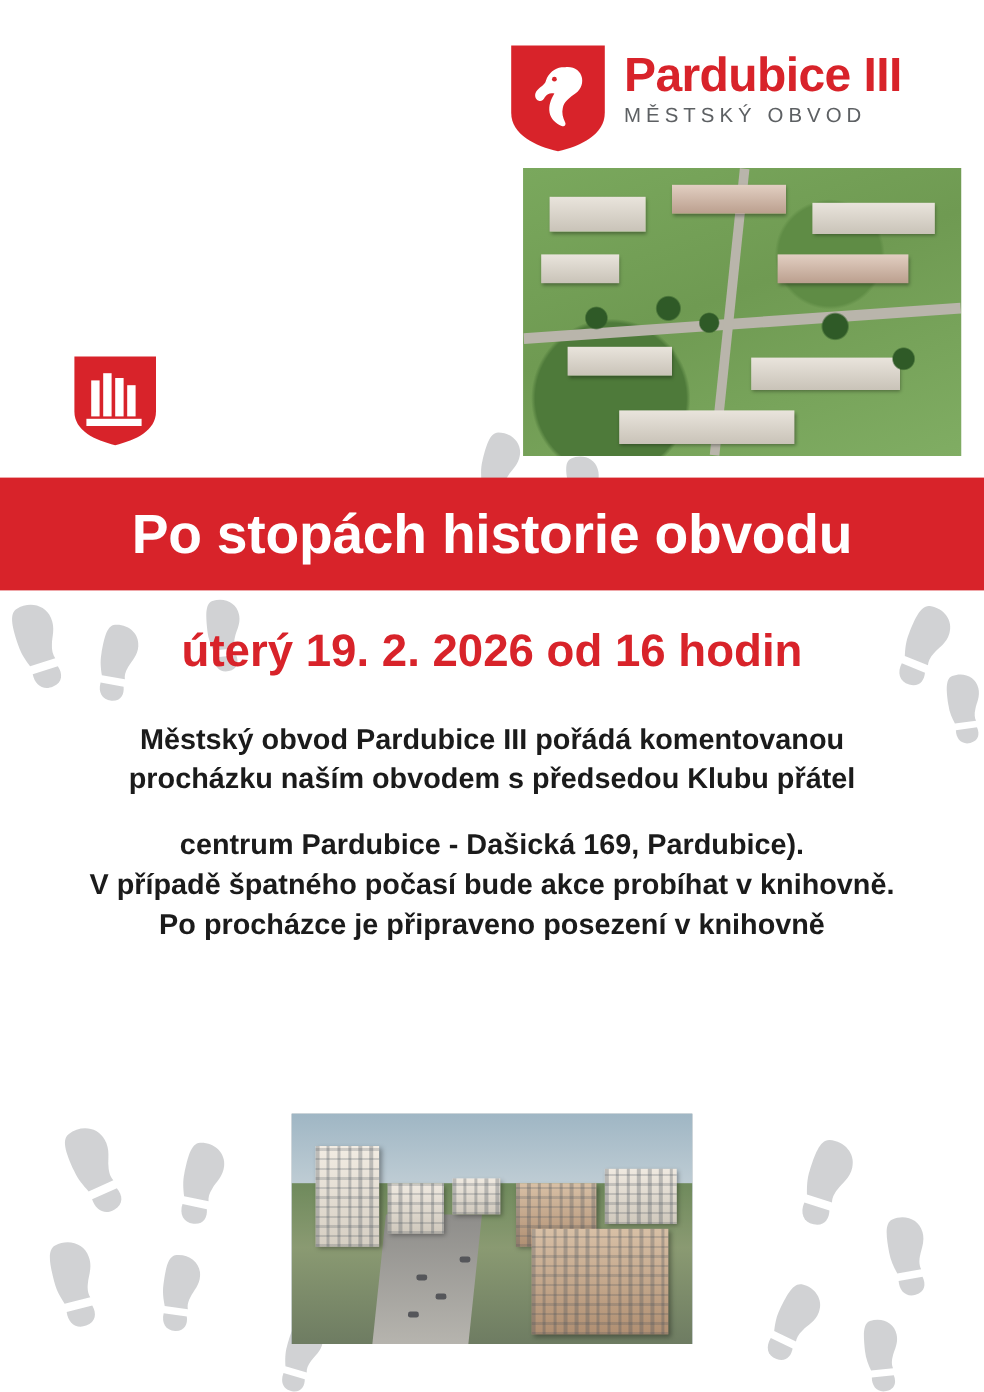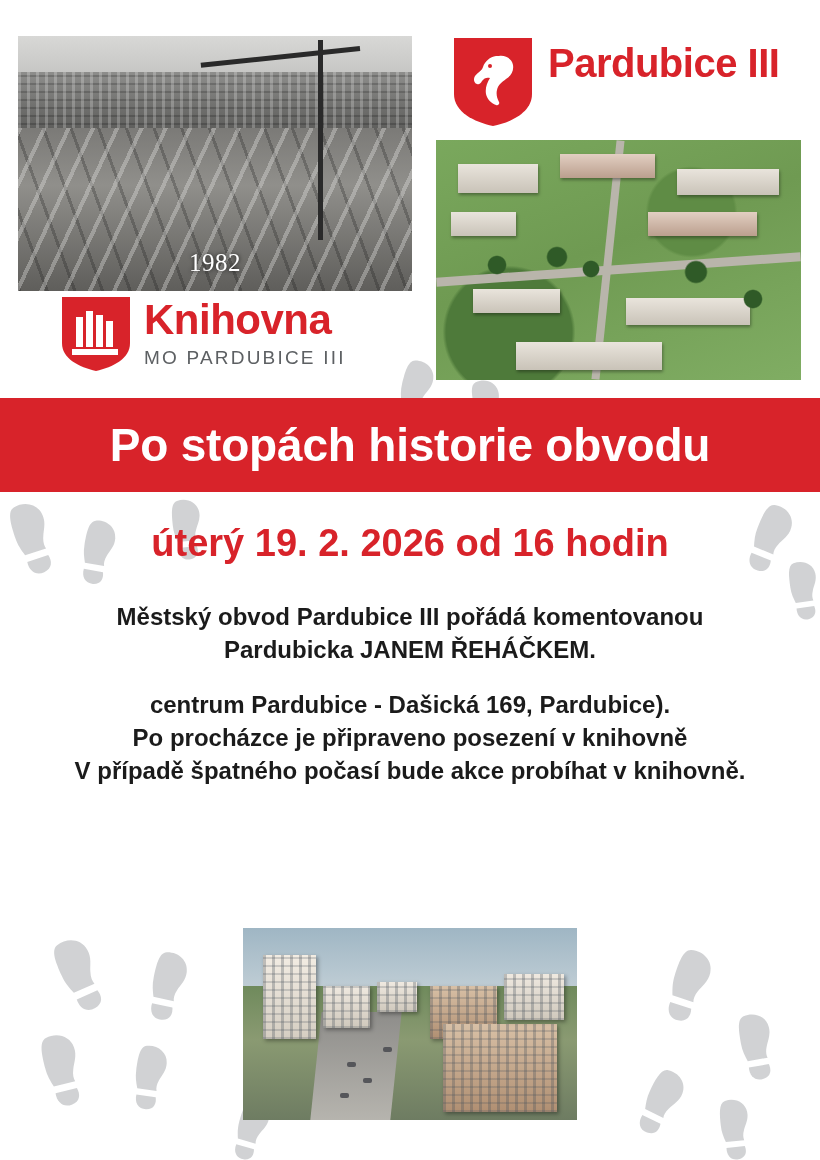--- a/index.html
+++ b/index.html
@@ -97,21 +97,21 @@
     text-align: center;
     color: #ffffff;
     font-size: 25px;
     letter-spacing: .5px;
     font-family: "Liberation Serif", serif;
     text-shadow: 0 0 4px rgba(0,0,0,.8);
   }
 
   .logo-pardubice {
     position: absolute;
-    left: 452px;
+    left: 424px;
     top: 36px;
     width: 350px;
     height: 92px;
   }
   .crest {
     position:absolute; left:0; top:0;
     width: 82px; height: 92px;
   }
   .pard-text {
     position:absolute;
@@ -379,38 +379,32 @@
   </div>
   <div class="foot" style="left:232px; top:1100px; transform:rotate(16deg);">
     <svg width="44" height="62" viewBox="0 0 52 74">
         <path d="M14 2c12-3 24 4 25 16 1 9-4 15-6 21-2 5-2 9-1 12H10c-2-6-4-12-4-20C6 18 6 4 14 2z" fill="#c9cbcd"></path>
         <path d="M10 58h22c2 7 0 14-9 15-9 1-14-6-13-15z" fill="#c9cbcd"></path>
       </svg>
   </div>
 
   <div class="top-row">
 
-    <div class="photo-historic">
-      <div class="ph-sky"></div>
-      <div class="ph-blocks"></div>
-      <div class="ph-ground"></div>
-      <div class="ph-crane"></div>
-      <div class="ph-year">1982</div>
-    </div>
 
     <div class="logo-pardubice">
       <div class="crest">
         <svg width="82" height="92" viewBox="0 0 82 92">
           <path d="M2 2h78v56c0 18-20 28-39 32C22 86 2 76 2 58V2z" fill="#d8232a"></path>
           <path d="M44 20c-6 1-11 5-13 11-1 4-5 5-8 9-2 3-1 7 2 8 2 1 4-1 5-3 2-3 5-4 8-3-3 5-5 10-4 16 1 5 5 9 10 11 2 1 4-1 3-3-2-4-3-8-2-12 1-5 5-8 9-11 5-3 8-8 7-14-1-6-7-10-14-9h-3z" fill="#ffffff"></path>
           <circle cx="38" cy="30" r="2" fill="#d8232a"></circle>
         </svg>
       </div>
       <div class="pard-text">
         <div class="pard-title">Pardubice III</div>
+        <div class="pard-sub">MĚSTSKÝ OBVOD</div>
       </div>
     </div>
 
     <div class="photo-aerial">
       <div class="aer-base"></div>
       <div class="aer-road" style="left:0; top:52%; width:100%; height:9px; transform:rotate(-4deg);"></div>
       <div class="aer-road" style="left:46%; top:0; width:8px; height:100%; transform:rotate(6deg);"></div>
       <div class="aer-blk" style="left:6%; top:10%; width:22%; height:12%;"></div>
       <div class="aer-blk r" style="left:34%; top:6%; width:26%; height:10%;"></div>
       <div class="aer-blk" style="left:66%; top:12%; width:28%; height:11%;"></div>
@@ -430,42 +424,38 @@
       <div class="kn-mark">
         <svg width="72" height="78" viewBox="0 0 72 78">
           <path d="M2 2h68v46c0 16-17 24-34 28C19 72 2 64 2 48V2z" fill="#d8232a"></path>
           <rect x="16" y="22" width="7" height="30" fill="#ffffff"></rect>
           <rect x="26" y="16" width="7" height="36" fill="#ffffff"></rect>
           <rect x="36" y="20" width="7" height="32" fill="#ffffff"></rect>
           <rect x="46" y="26" width="7" height="26" fill="#ffffff"></rect>
           <rect x="12" y="54" width="46" height="6" fill="#ffffff"></rect>
         </svg>
       </div>
-      <div class="kn-text">
-        <div class="kn-title">Knihovna</div>
-        <div class="kn-sub">MO PARDUBICE III</div>
-      </div>
     </div>
   </div>
 
   <div class="banner">
     <div class="banner-title">Po stopách historie obvodu</div>
   </div>
 
   <div class="date-line">úterý 19. 2. 2026 od 16 hodin</div>
 
   <div class="body-text">
     <p class="para p1">
       <span class="l">Městský obvod Pardubice III pořádá komentovanou</span>
-      <span class="l">Pardubicka JANEM ŘEHÁČKEM.</span>
+      <span class="l">procházku naším obvodem s předsedou Klubu přátel</span>
     </p>
     <p class="para p2">
       <span class="l">centrum Pardubice - Dašická 169, Pardubice).</span>
+      <span class="l">V případě špatného počasí bude akce probíhat v knihovně.</span>
       <span class="l">Po procházce je připraveno posezení v knihovně</span>
-      <span class="l">V případě špatného počasí bude akce probíhat v knihovně.</span>
     </p>
   </div>
 
   <div class="photo-street">
     <div class="st-sky"></div>
     <div class="st-ground"></div>
     <div class="st-road"></div>
     <div class="st-bld tall" style="left:6%; top:14%; width:16%; height:44%;"></div>
     <div class="st-bld" style="left:24%; top:30%; width:14%; height:22%;"></div>
     <div class="st-bld" style="left:40%; top:28%; width:12%; height:16%;"></div>

